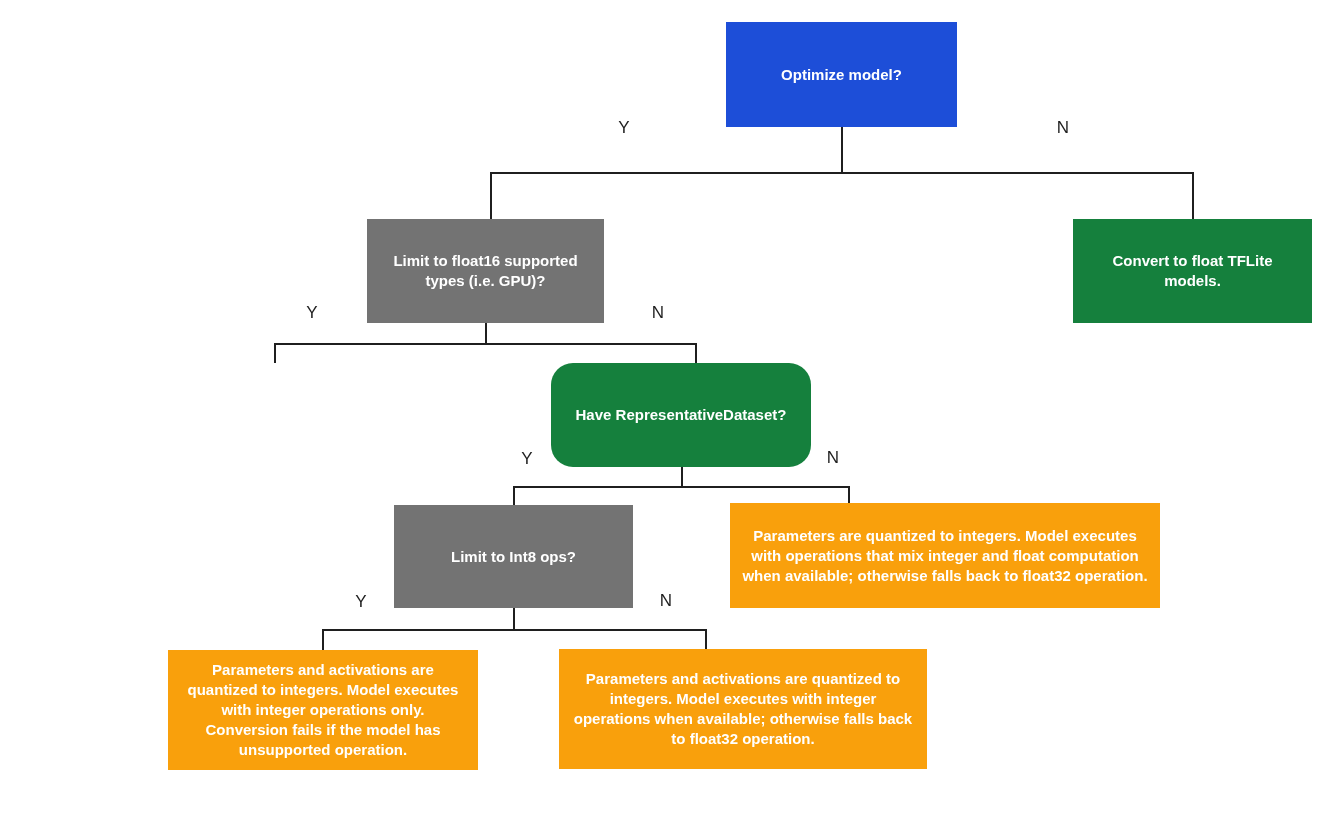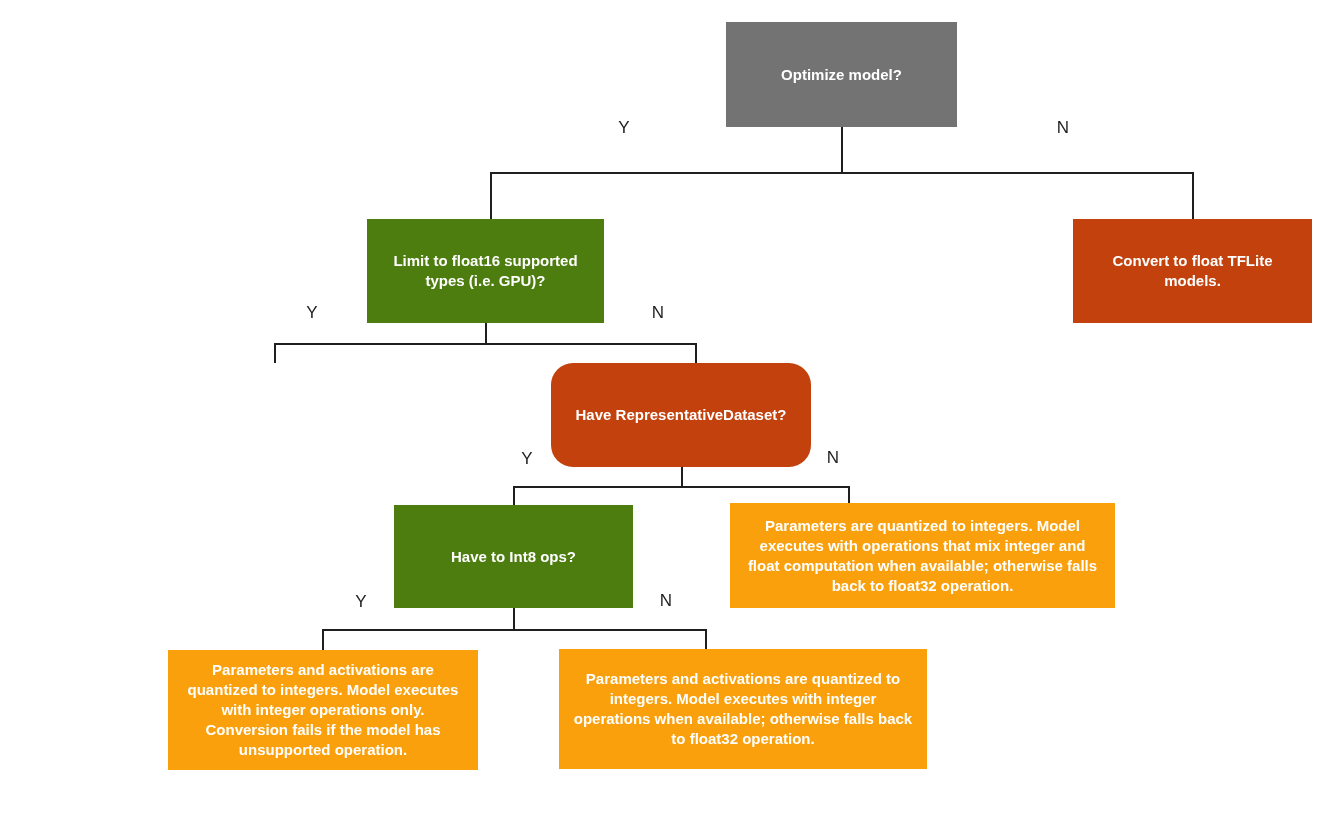--- a/index.html
+++ b/index.html
@@ -21,23 +21,23 @@
     display: flex;
     align-items: center;
     justify-content: center;
     text-align: center;
     color: #ffffff;
     font-weight: bold;
     font-size: 15px;
     line-height: 20px;
     padding: 8px 12px;
   }
-  .node.dark-green   { background: #737373; }
-  .node.mid-green    { background: #c2410c; }
-  .node.bright-green { background: #4d7c0f; }
+  .node.dark-green   { background: #1d4ed8; }
+  .node.mid-green    { background: #15803d; }
+  .node.bright-green { background: #737373; }
   .node.orange       { background: #F9A00C; }
 
   .line {
     position: absolute;
     background: #1F1F1F;
   }
   .vline { width: 1.5px; }
   .hline { height: 1.5px; }
 
   .edge-label {
@@ -48,21 +48,21 @@
     font-weight: normal;
   }
 
   
   #n-optimize        { left: 726px;  top: 22px;  width: 231px; height: 105px; }
   #n-limit-float16   { left: 367px;  top: 219px; width: 237px; height: 104px; }
   #n-convert-float   { left: 1073px; top: 219px; width: 239px; height: 104px; }
   #n-float16-result  { left: 120px;  top: 363px; width: 308px; height: 105px; }
   #n-have-dataset    { left: 551px;  top: 363px; width: 260px; height: 104px; border-radius: 22px; }
   #n-limit-int8      { left: 394px;  top: 505px; width: 239px; height: 103px; }
-  #n-dynamic-result  { left: 730px;  top: 503px; width: 385px; height: 105px; }
+  #n-dynamic-result  { left: 730px;  top: 503px; width: 430px; height: 105px; }
   #n-int8-strict     { left: 168px;  top: 650px; width: 310px; height: 120px; }
   #n-int8-fallback   { left: 559px;  top: 649px; width: 368px; height: 120px; }
 
   
   #c1-stub { left: 841px;  top: 127px; height: 45px; }
   #c1-h    { left: 490px;  top: 172px; width: 703px; }
   #c1-dl   { left: 490px;  top: 172px; height: 47px; }
   #c1-dr   { left: 1192px; top: 172px; height: 47px; }
 
   
@@ -138,21 +138,21 @@
   <div class="node mid-green" id="n-convert-float">
     <span>Convert to float TFLite models.</span>
   </div>
 
 
   <div class="node mid-green" id="n-have-dataset">
     <span>Have RepresentativeDataset?</span>
   </div>
 
   <div class="node bright-green" id="n-limit-int8">
-    <span>Have to Int8 ops?</span>
+    <span>Limit to Int8 ops?</span>
   </div>
 
   <div class="node orange" id="n-dynamic-result">
     <span>Parameters are quantized to integers. Model executes with operations that mix integer and float computation when available; otherwise falls back to float32 operation.</span>
   </div>
 
   <div class="node orange" id="n-int8-strict">
     <span>Parameters and activations are quantized to integers. Model executes with integer operations only. Conversion fails if the model has unsupported operation.</span>
   </div>
 

